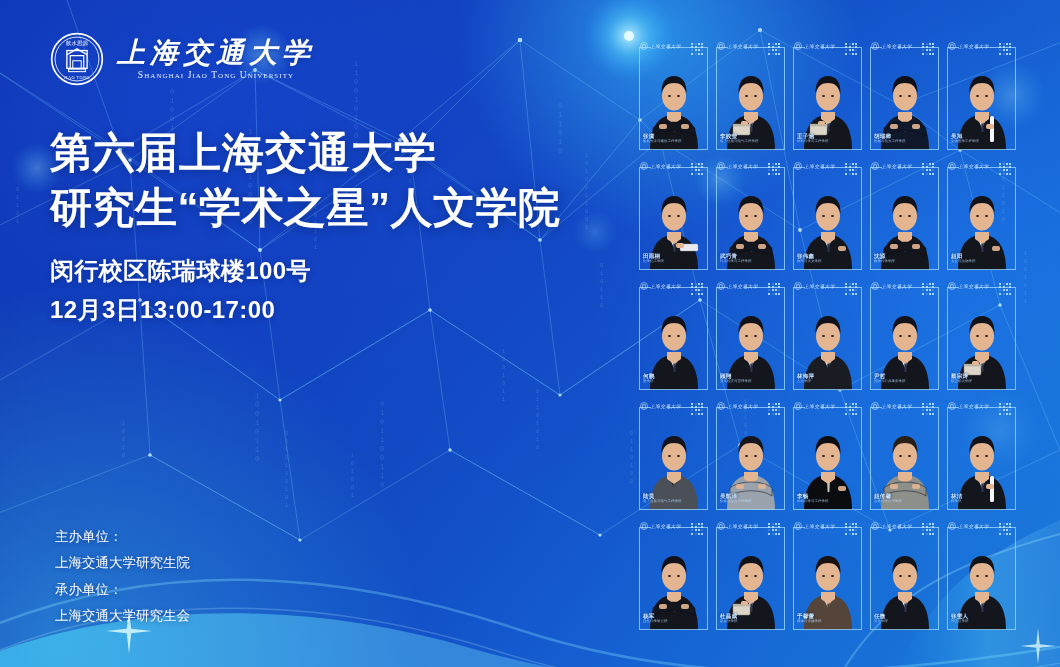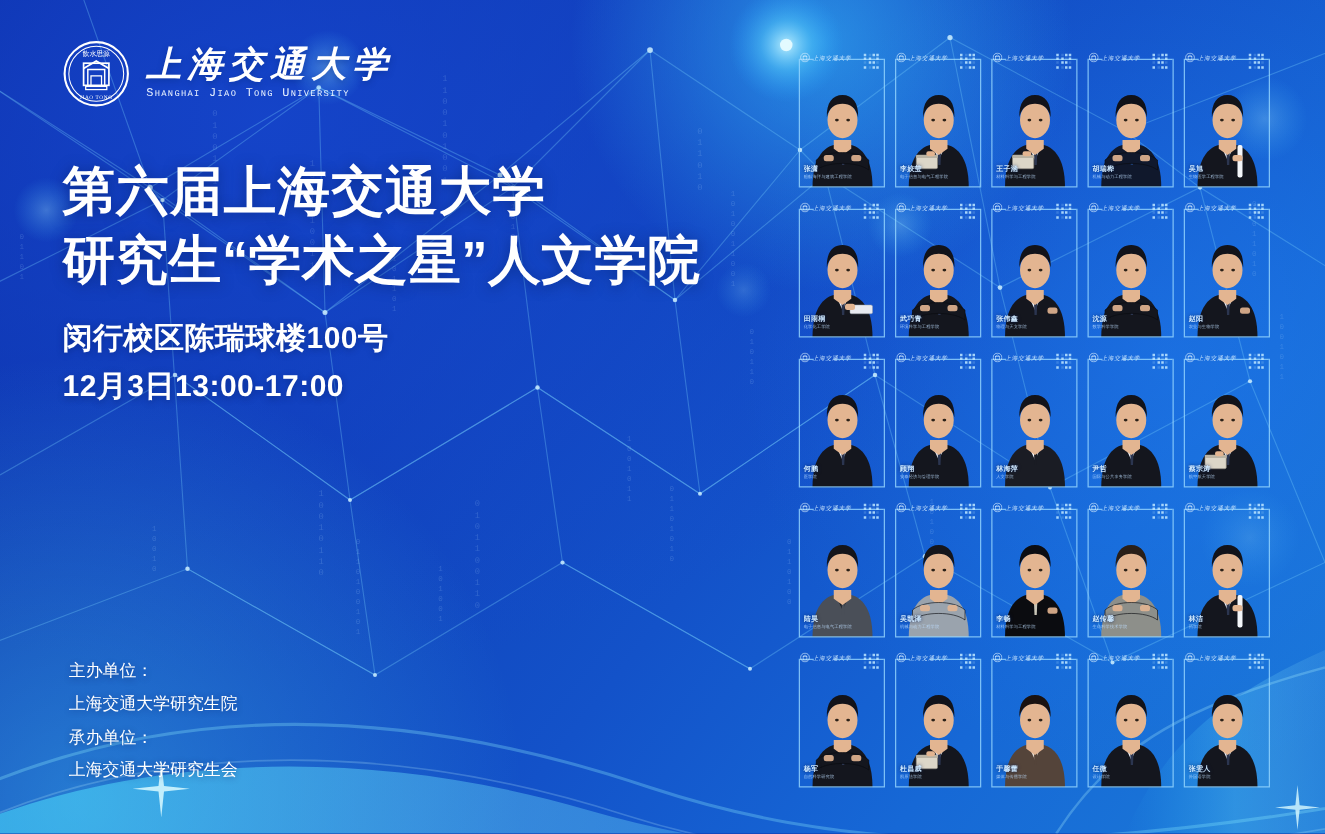--- a/index.html
+++ b/index.html
@@ -40,23 +40,24 @@
   .brand{ position:absolute; left:50px; top:32px; display:flex; align-items:center; gap:13px; }
   .brand-seal{ width:54px; height:54px; flex:0 0 auto; }
   .brand-text{ display:flex; flex-direction:column; gap:2px; }
   .brand-cn{
     font-family:"Liberation Serif","DejaVu Serif",serif;
     font-size:28px; font-weight:700; color:#ffffff; letter-spacing:5px;
     font-style:italic; line-height:1.05;
     text-shadow:0 1px 5px rgba(0,40,120,.45);
   }
   .brand-en{
-    font-family:Liberation Mono, monospace;
+    font-family:Liberation Serif, serif;
     font-size:9.5px; color:#e8f2ff; letter-spacing:1.05px; font-variant:small-caps;
     white-space:nowrap;
+    text-align:center;
   }
 
   .title-block{ position:absolute; left:50px; top:125px; width:565px; }
   .title-line{
     font-size:42px; font-weight:700; color:#ffffff; line-height:1.32;
     letter-spacing:1px; white-space:nowrap;
     text-shadow:0 2px 10px rgba(0,25,90,.50);
   }
   .title-line.l2{ letter-spacing:0.5px; }
 

